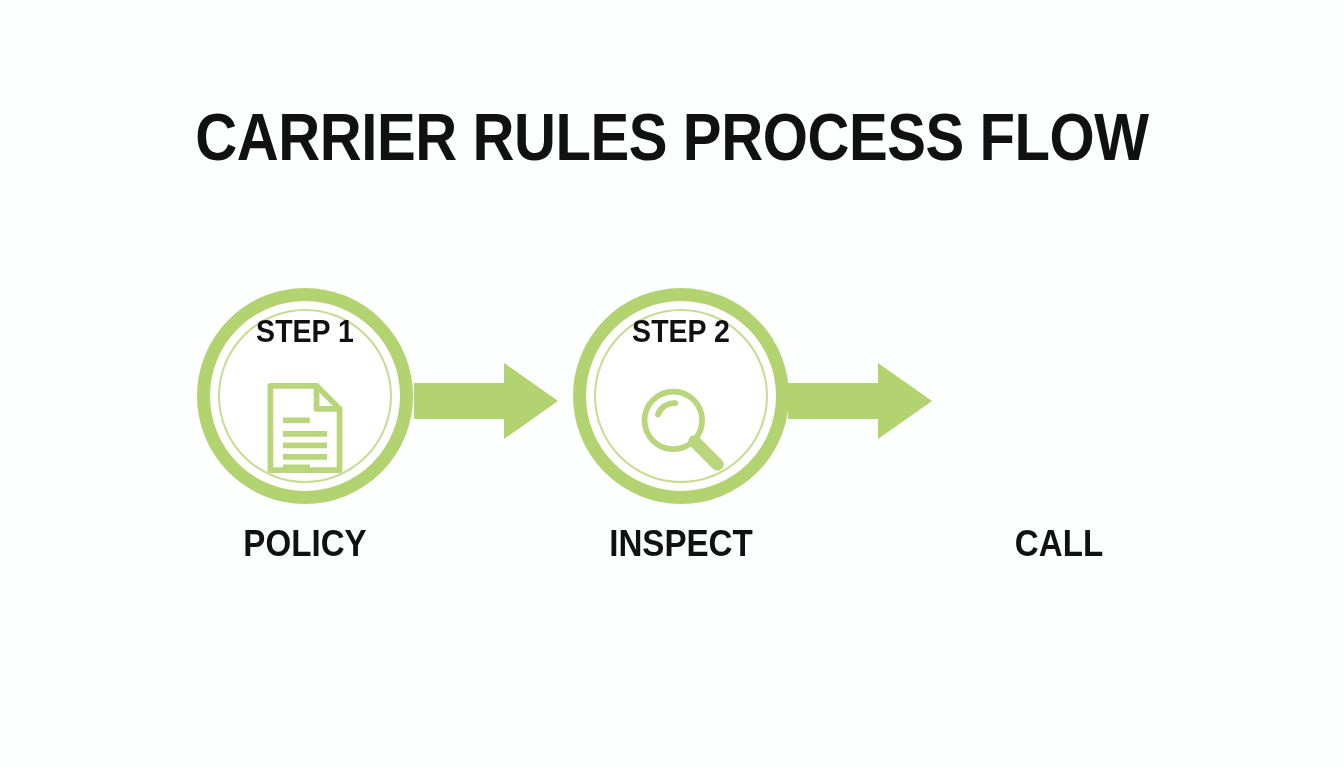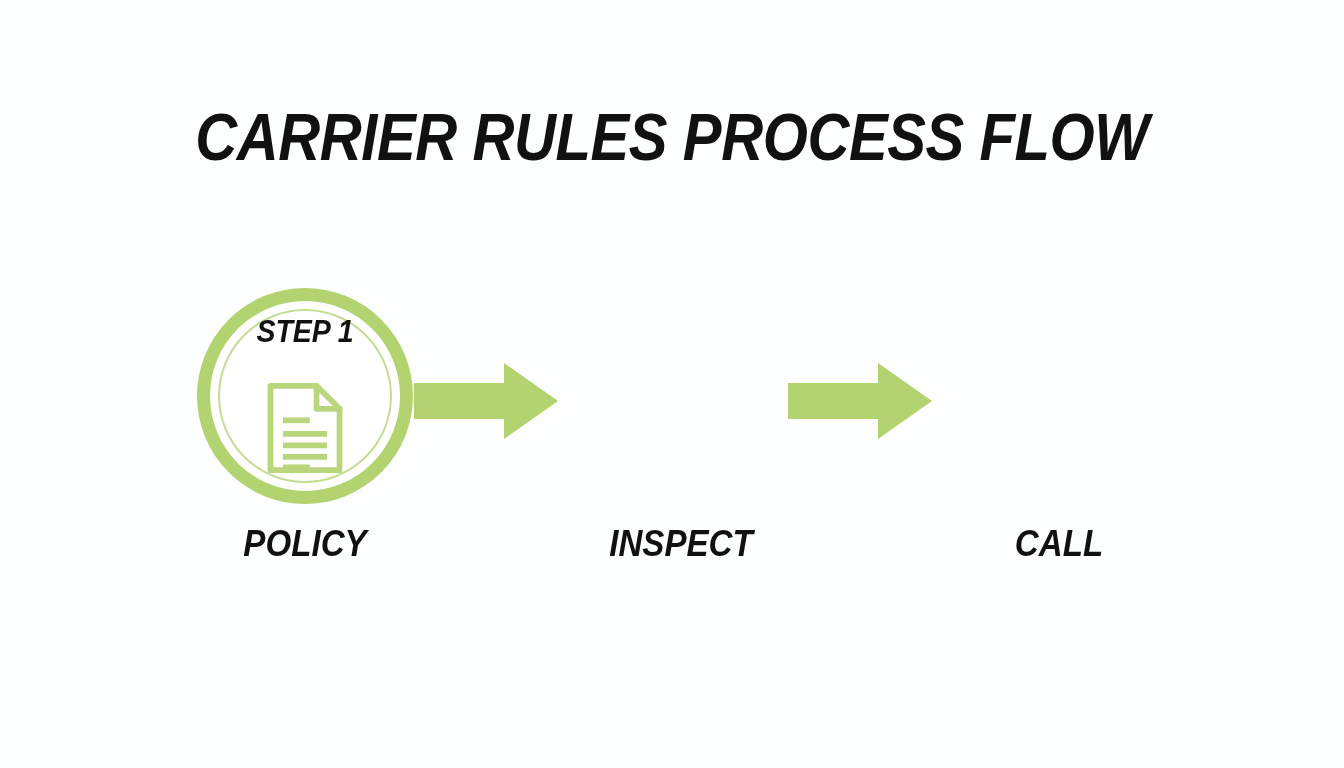--- a/index.html
+++ b/index.html
@@ -11,21 +11,20 @@
     height: 768px;
     background: #fdfefe;
     font-family: "Liberation Sans", sans-serif;
     overflow: hidden;
     position: relative;
   }
 
   #infographic {
     position: absolute;
     inset: 0;
-    font-style: italic;
   }
 
   
   .title {
     position: absolute;
     top: 104px;
     left: 0;
     width: 1344px;
     text-align: center;
     font-family: "Liberation Sans Narrow", "Liberation Sans", sans-serif;
@@ -171,20 +170,32 @@
       <div class="caption">POLICY</div>
     </div>
 
     <div class="arrow a1">
       <svg viewBox="0 0 148 80" xmlns="http://www.w3.org/2000/svg">
         <path d="M2 22 H92 V2 L146 40 L92 78 V58 H2 Z" fill="#b3d370"></path>
       </svg>
     </div>
 
     <div class="step s2">
+      <div class="circle-wrap">
+        <div class="ring-outer"></div>
+        <div class="ring-inner"></div>
+        <div class="step-label">STEP 2</div>
+        <div class="step-icon">
+          <svg viewBox="0 0 100 100" xmlns="http://www.w3.org/2000/svg">
+            <circle cx="42" cy="42" r="30" fill="none" stroke="#b9d67c" stroke-width="6"></circle>
+            <path d="M26 36 A18 18 0 0 1 44 24" fill="none" stroke="#b9d67c" stroke-width="6" stroke-linecap="round"></path>
+            <line x1="64" y1="64" x2="88" y2="88" stroke="#b9d67c" stroke-width="13" stroke-linecap="round"></line>
+          </svg>
+        </div>
+      </div>
       <div class="caption">INSPECT</div>
     </div>
 
     <div class="arrow a2">
       <svg viewBox="0 0 148 80" xmlns="http://www.w3.org/2000/svg">
         <path d="M2 22 H92 V2 L146 40 L92 78 V58 H2 Z" fill="#b3d370"></path>
       </svg>
     </div>
 
     <div class="step s3">

